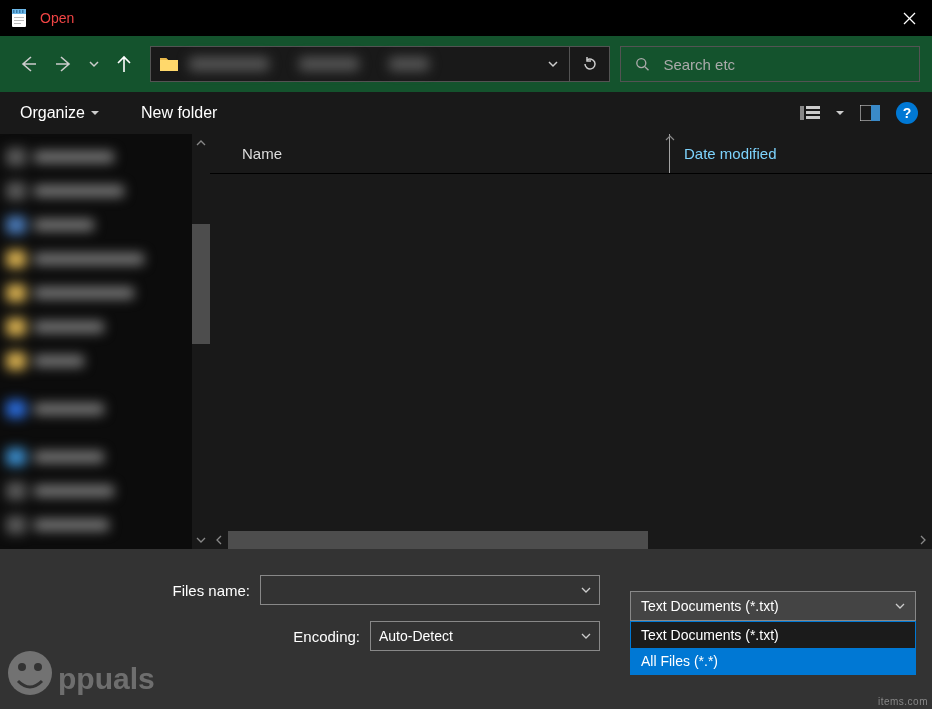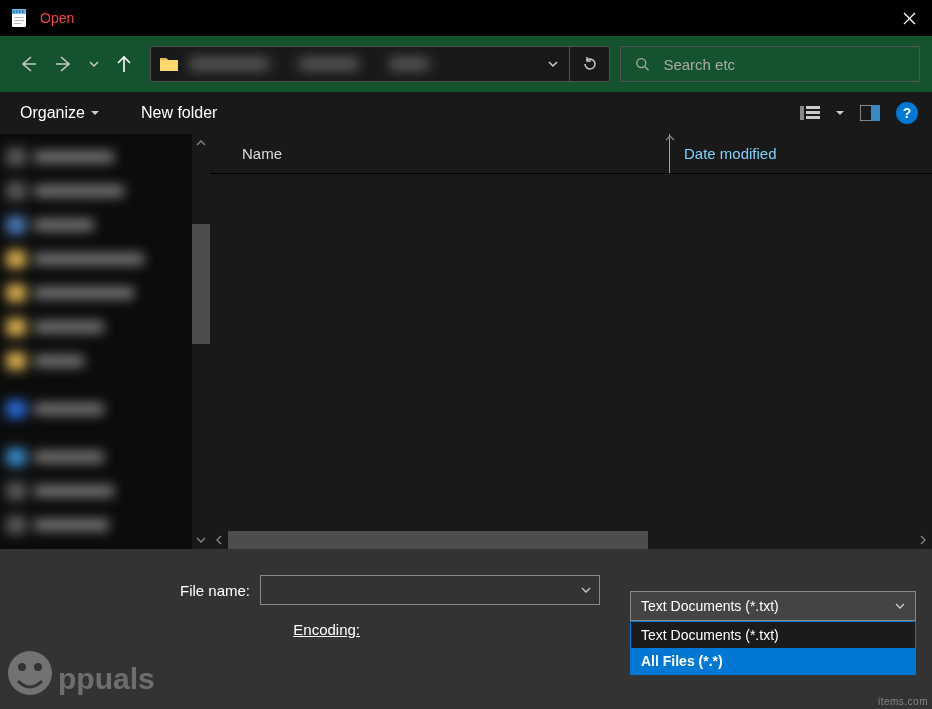--- a/index.html
+++ b/index.html
@@ -58,21 +58,21 @@
 
   
   .footer { height: 160px; background: #333333; position: relative; padding-top: 26px; }
   .footer-row { display: flex; align-items: center; margin-bottom: 16px; }
   .footer-label { text-align: right; font-size: 15px; color: #fff; }
   .footer-input { height: 30px; background: #333; border: 1px solid #888; color: #fff; font-size: 14px; padding: 0 8px; display: flex; align-items: center; justify-content: space-between; }
   .dropdown-box { position: absolute; right: 16px; top: 42px; width: 286px; }
   .dd-selected { height: 30px; background: #444; border: 1px solid #888; display: flex; align-items: center; justify-content: space-between; padding: 0 10px; font-size: 14px; }
   .dd-list { border: 1px solid #0078d4; background: #1b1b1b; }
   .dd-item { height: 26px; display: flex; align-items: center; padding: 0 10px; font-size: 14px; }
-  .dd-item.highlight { background: #0078d4; color: #fff; font-weight: bold; }
+  .dd-item.highlight { background: #0078d4; color: #fff; }
 
   .watermark { position: absolute; left: 4px; bottom: 4px; opacity: 0.4; filter: blur(0.5px); }
   .wsxn { position: absolute; right: 4px; bottom: 2px; font-size: 10px; color: #888; letter-spacing: 0.5px; }
 
   svg { display: block; }
 </style>
 </head>
 <body>
 
 <div class="title-bar">
@@ -284,30 +284,36 @@
           <svg width="10" height="10" viewBox="0 0 10 10">
             <path d="M3 1 L7 5 L3 9" stroke="#888" stroke-width="1.3" fill="none"></path>
           </svg>
         </div>
     </div>
   </div>
 </div>
 
 <div class="footer">
   <div class="footer-row">
-    <div class="footer-label" style="width:260px; padding-right:10px;">File name:</div>
+    <div class="footer-label" style="width:260px; padding-right:10px;">Files name:</div>
     <div class="footer-input" style="width:340px;">
       <span></span>
       <svg width="10" height="10" viewBox="0 0 10 10">
           <path d="M1 3 L5 7 L9 3" stroke="#ccc" stroke-width="1.3" fill="none"></path>
         </svg>
     </div>
   </div>
   <div class="footer-row">
-    <div class="footer-label" style="width:370px; padding-right:10px;text-decoration:underline;">Encoding:</div>
+    <div class="footer-label" style="width:370px; padding-right:10px;">Encoding:</div>
+    <div class="footer-input" style="width:230px;">
+      <span>Auto-Detect</span>
+      <svg width="10" height="10" viewBox="0 0 10 10">
+          <path d="M1 3 L5 7 L9 3" stroke="#ccc" stroke-width="1.3" fill="none"></path>
+        </svg>
+    </div>
   </div>
 
   <div class="dropdown-box">
     <div class="dd-selected">
       <span>Text Documents (*.txt)</span>
       <svg width="10" height="10" viewBox="0 0 10 10">
           <path d="M1 3 L5 7 L9 3" stroke="#ccc" stroke-width="1.3" fill="none"></path>
         </svg>
     </div>
     <div class="dd-list">

